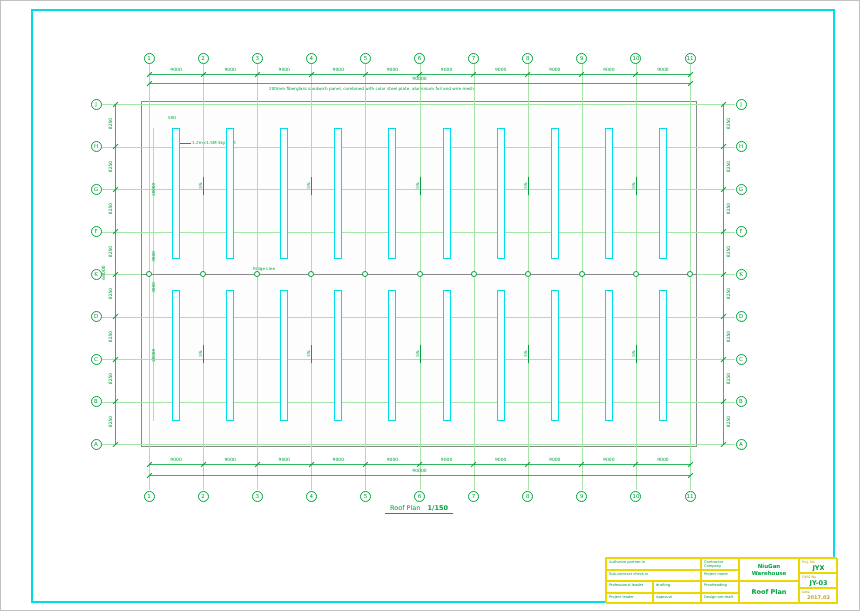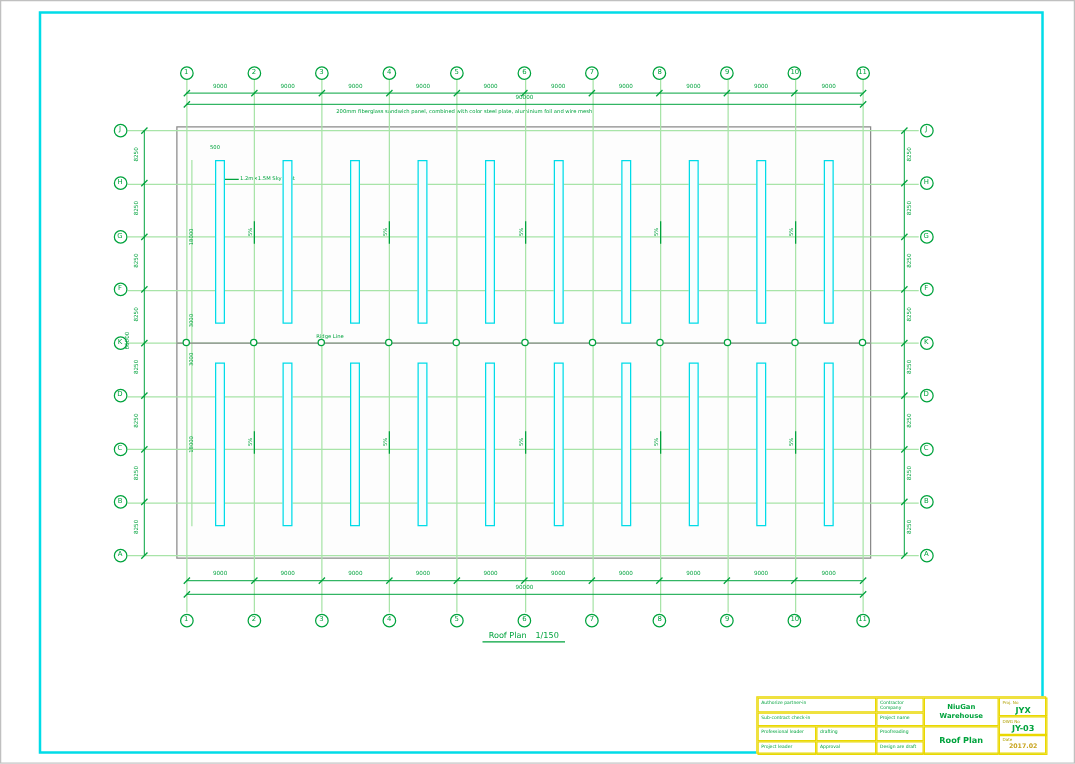--- a/index.html
+++ b/index.html
@@ -11,21 +11,21 @@
   }
   .abs{position:absolute;}
   .sheet-border{left:30px;top:8px;width:804px;height:594px;border:2px solid var(--cyan);}
   .building{left:140px;top:100px;width:556px;height:346px;border:1px solid var(--gray);background:#fdfdfd;}
   .spec{left:268px;top:85px;font-size:4.2px;color:var(--green);white-space:nowrap;}
   .skylabel{left:191px;top:139px;font-size:4.2px;color:var(--green);white-space:nowrap;}
   .skyleader{left:177px;top:142px;width:13px;height:1px;background:var(--green);}
   .ridgelabel{left:252px;top:265px;font-size:4.2px;color:var(--green);white-space:nowrap;}
   .plantitle{left:338px;top:503px;width:160px;text-align:center;font-size:6.5px;color:var(--green);}
   .pt-underline{border-bottom:1px solid var(--green);padding:0 5px 1px;}
-  .pt-scale{margin-left:5px;}
+  .pt-scale{margin-left:5px;font-weight:bold;}
   .tblock{left:604px;top:556px;width:232px;height:46px;border:1px solid var(--yellow);background:#ffffff;}
   .tc{position:absolute;border:0.5px solid var(--yellow);color:var(--green);font-size:3.6px;padding:1px 2px;overflow:hidden;line-height:1.25;}
   .tc .tl{display:block;font-size:3.3px;color:#b0a000;}
   .tc .tv{display:block;font-size:6.5px;font-weight:bold;text-align:center;color:var(--green);}
   .tc.mid{display:flex;align-items:center;justify-content:center;text-align:center;font-weight:bold;}
   .tc.pn{font-size:5.5px;}
   .tc.st{font-size:6.5px;}
   .tc.date .tv{color:var(--date);font-size:5px;}
 </style>
 </head>

